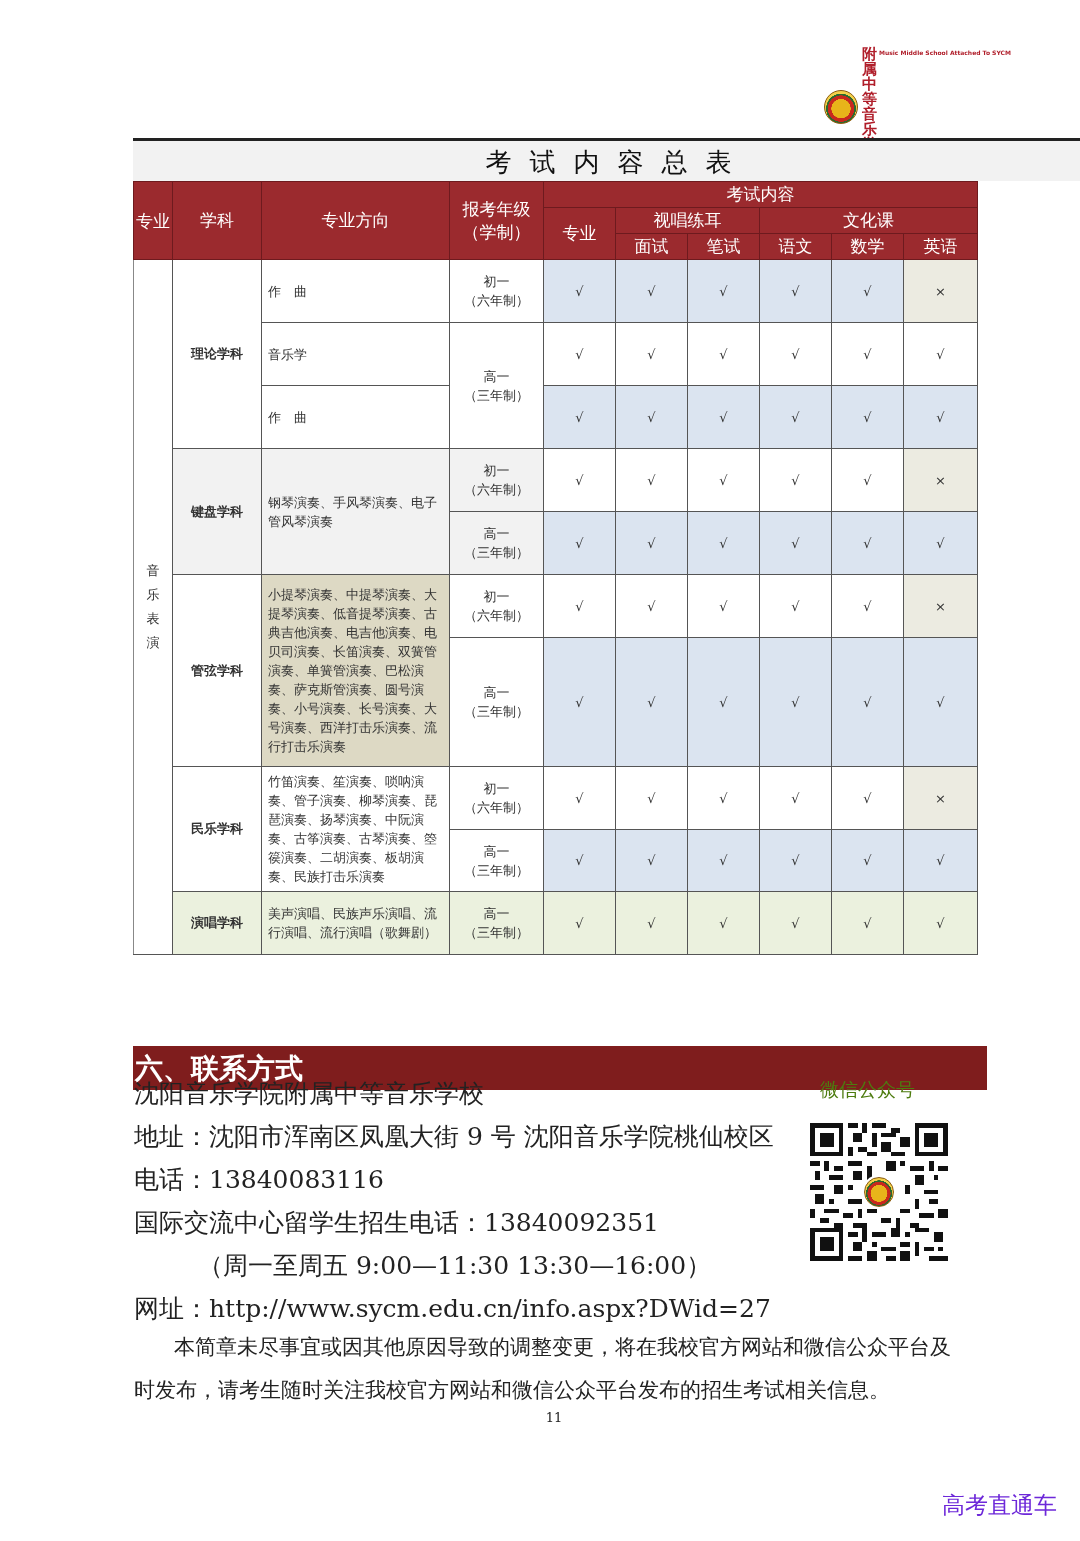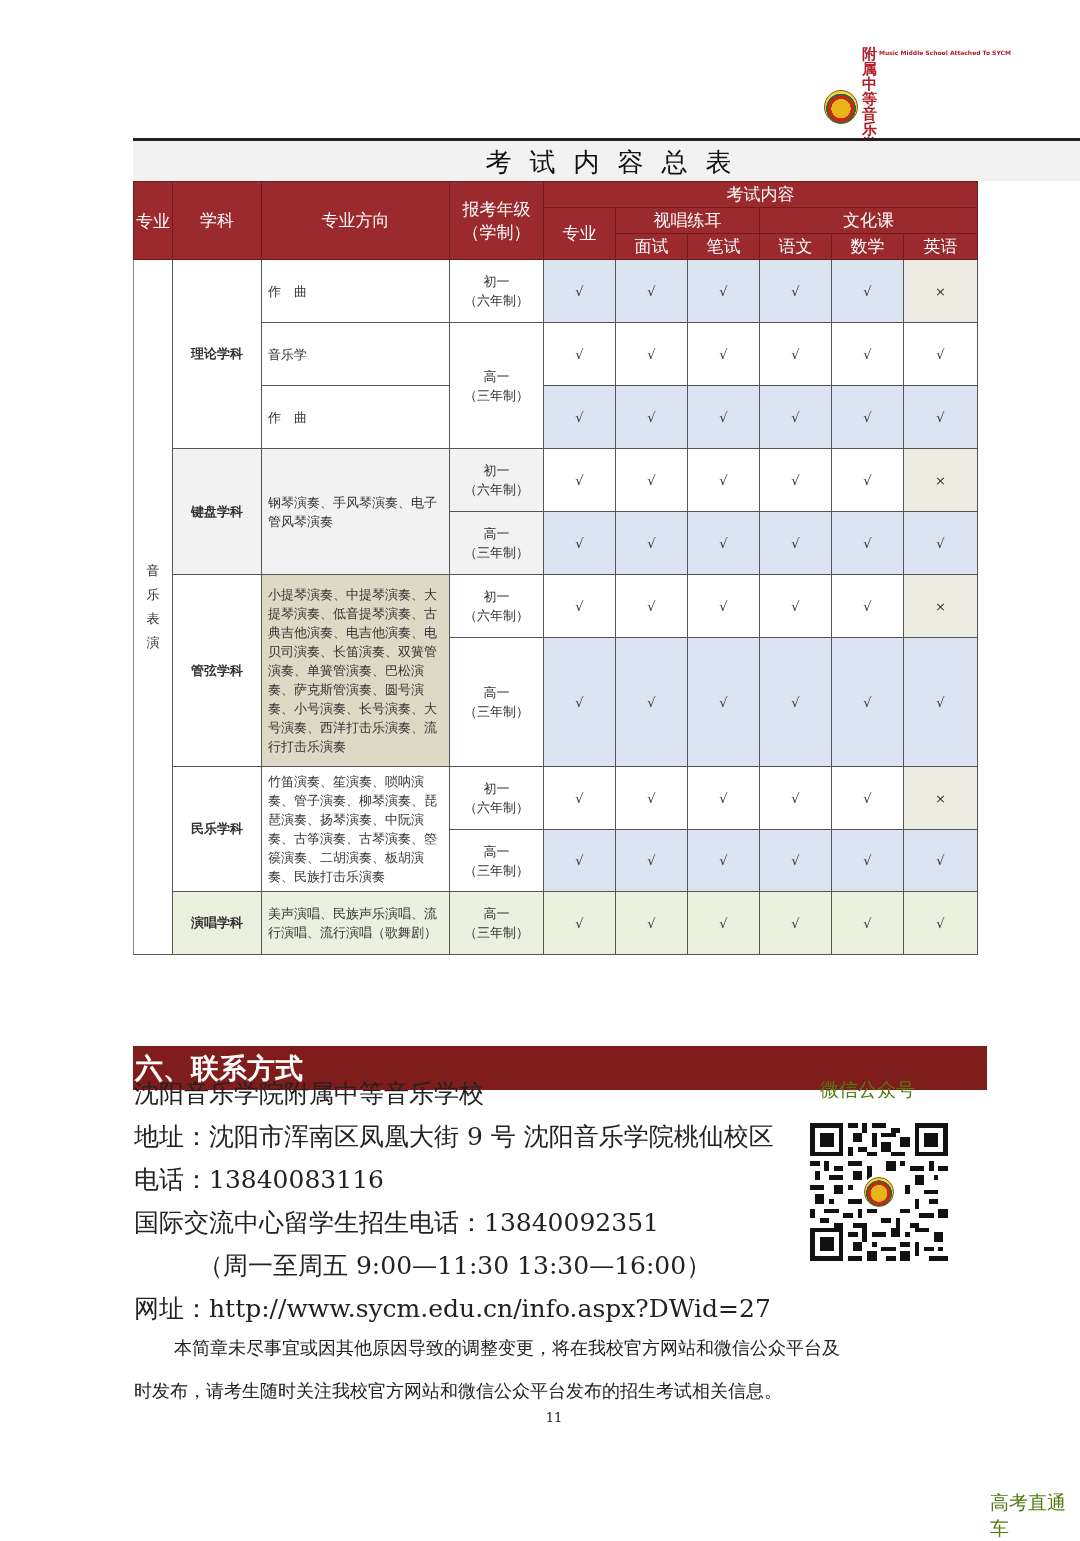--- a/index.html
+++ b/index.html
@@ -36,23 +36,23 @@
   
   .sec-head { position:absolute; left:133px; top:1000px; width:852px; height:44px; background:#7f1d1d;
               color:#fff; font-family:"DejaVu Serif", serif; font-weight:bold; font-size:28px; line-height:46px; padding-left:2px;margin-top:46px; }
 
   .contact { position:absolute; left:134px; font-family:"DejaVu Serif", serif; font-size:25px; color:#222; white-space:nowrap; }
   .wechat-label { position:absolute; left:820px; top:1077px; font-family:"DejaVu Serif", serif; font-size:19px; color:#4d7c0f; }
   .qr { position:absolute; left:810px; top:1123px; width:138px; height:138px; background:#fff; }
   .qr-logo { position:absolute; left:52px; top:52px; width:34px; height:34px; border-radius:50%; background:#fff; display:flex; align-items:center; justify-content:center; }
   .qr-logo .logo-mark { width:28px; height:28px; }
 
-  .para { position:absolute; left:134px; width:850px; font-family:"DejaVu Serif", serif; font-size:18px; color:#222; line-height:43px; }
+  .para { position:absolute; left:134px; width:850px; font-family:"DejaVu Serif", serif; font-size:21px; color:#222; line-height:43px; }
   .pageno { position:absolute; left:0; width:1108px; top:1410px; text-align:center; font-family:"DejaVu Serif", serif; font-size:13px; color:#222; }
-  .watermark { position:absolute; left:942px; top:1490px; font-size:19px; color:#4d7c0f;margin-left:48px; }
+  .watermark { position:absolute; left:942px; top:1490px; font-size:23px; color:#6d28d9; }
 </style>
 </head>
 <body>
 
 <div class="logo">
   <div class="logo-mark"></div>
   <div class="logo-text">
     <span class="logo-cn">附属中等音乐学校</span>
     <span class="logo-en">Music Middle School Attached To SYCM</span>
   </div>

